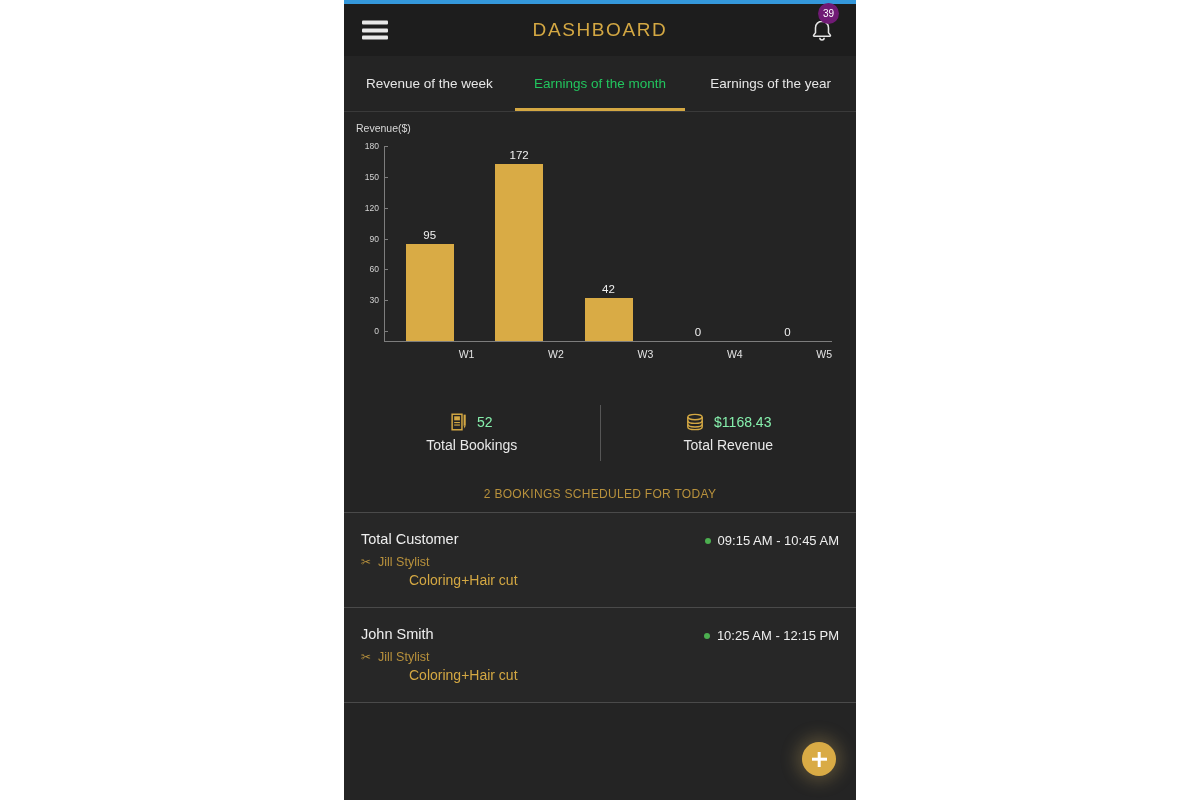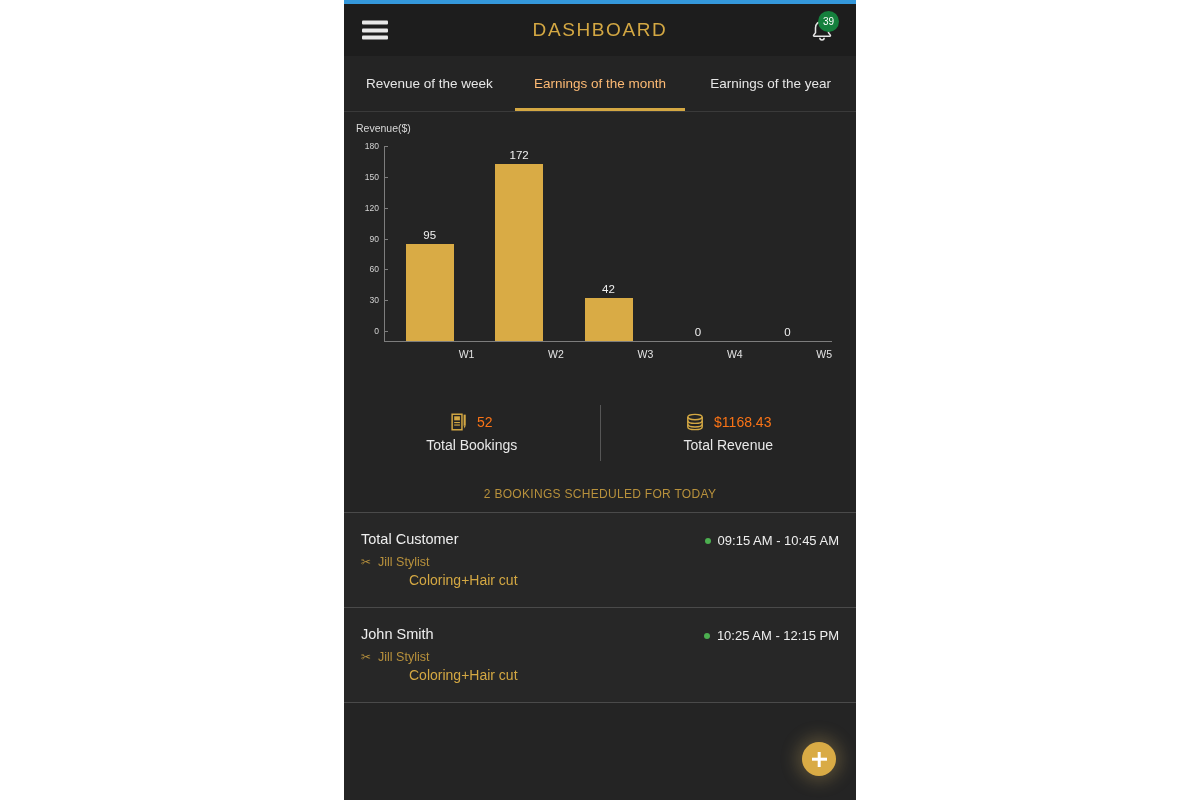--- a/index.html
+++ b/index.html
@@ -91,30 +91,29 @@
     left: 4px;
     top: 8px;
   }
   .badge {
     position: absolute;
     right: 0px;
     top: -7px;
     min-width: 21px;
     height: 21px;
     border-radius: 50%;
-    background: #15803d;
+    background: #701a75;
     color: #ffffff;
     font-size: 10px;
     display: flex;
     align-items: center;
     justify-content: center;
     box-sizing: border-box;
     padding: 0 3px;
     z-index: 3;
-    margin-top: 8px;
   }
 
   
   .tabs {
     flex: 0 0 auto;
     height: 55px;
     background: #242424;
     display: flex;
     align-items: stretch;
     border-bottom: 1px solid #3a3a3a;
@@ -123,21 +122,21 @@
     flex: 1 1 0;
     display: flex;
     align-items: center;
     justify-content: center;
     color: #e6e6e6;
     font-size: 13.5px;
     position: relative;
     cursor: pointer;
     text-align: center;
   }
-  .tab.active { color: #fdba74; }
+  .tab.active { color: #22c55e; }
   .tab.active::after {
     content: "";
     position: absolute;
     left: 0;
     right: 0;
     bottom: 0;
     height: 3px;
     background: #d4a843;
   }
 
@@ -240,21 +239,21 @@
   .summary-divider {
     width: 1px;
     height: 56px;
     background: #565656;
   }
   .summary-top {
     display: flex;
     align-items: center;
     justify-content: center;
     gap: 9px;
-    color: #f97316;
+    color: #86efac;
     font-size: 14px;
     margin-bottom: 6px;
   }
   .summary-label {
     color: #e8e8e8;
     font-size: 14px;
   }
 
   .today-note {
     flex: 0 0 auto;

